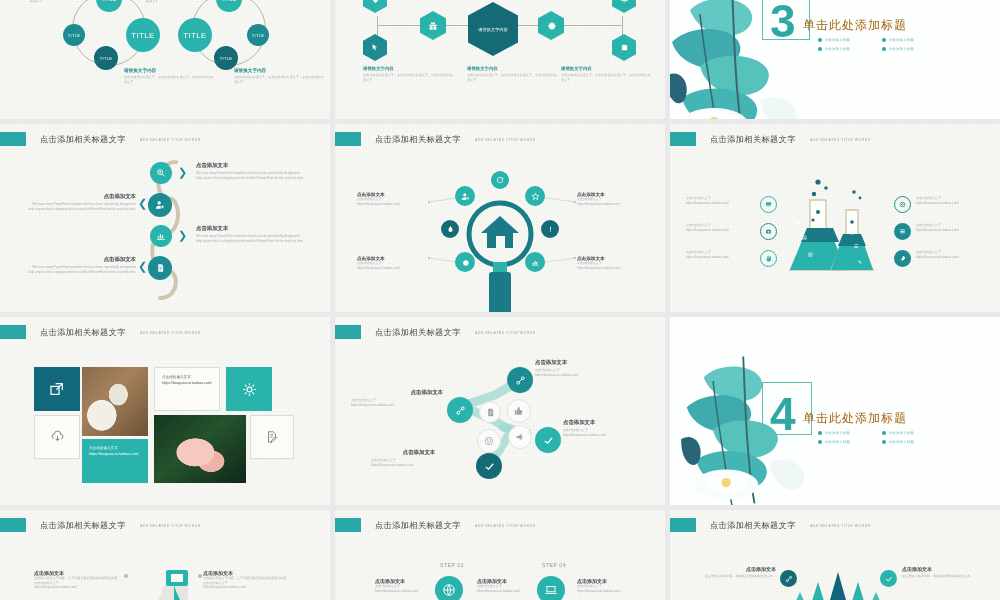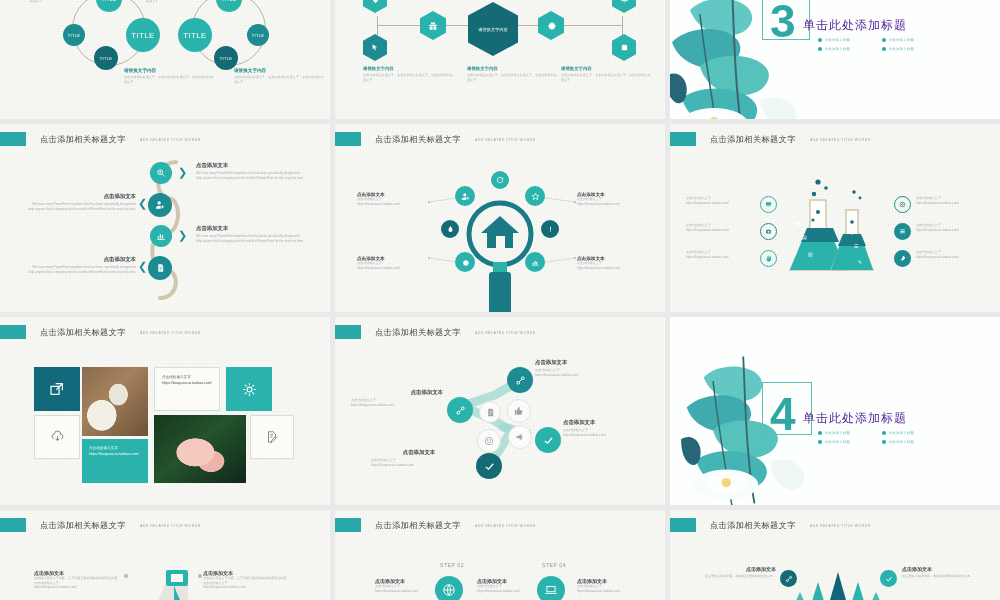--- a/index.html
+++ b/index.html
@@ -41,21 +41,21 @@
   
   .ring{ position:absolute; border:1px solid #b9b3a0; border-radius:50%; }
   .bub{ position:absolute; border-radius:50%; display:flex; align-items:center; justify-content:center;
         color:#fff; font-size:5px; letter-spacing:.3px; }
   .bub.big{ font-size:8px; }
   
   .hex{ position:relative; display:flex; align-items:center; justify-content:center; color:#fff;
         clip-path:polygon(50% 0,100% 25%,100% 75%,50% 100%,0 75%,0 25%); }
   
   .sec-num{ font-size:46px; color:#2fa8a5; font-weight:bold; line-height:.85; }
-  .sec-ttl{ font-size:12px; color:#4c1d95; letter-spacing:1px; }
+  .sec-ttl{ font-size:12px; color:#a16207; letter-spacing:1px; }
   .sec-box{ position:absolute; border:1.2px solid #5fbdb9; }
   .sec-bul{ display:flex; align-items:center; gap:3px; }
   .sec-bul i{ width:4px;height:4px;border-radius:50%;background:#2aa8a8; display:block;}
   .sec-bul span{ font-size:3.4px; color:#6fb9b7; letter-spacing:.2px;}
   
   .art{ position:absolute; pointer-events:none; }
   
   .sarrow{ color:#1d8c92; font-size:11px; font-weight:bold; line-height:1; }
   
   .cell{ position:absolute; }

